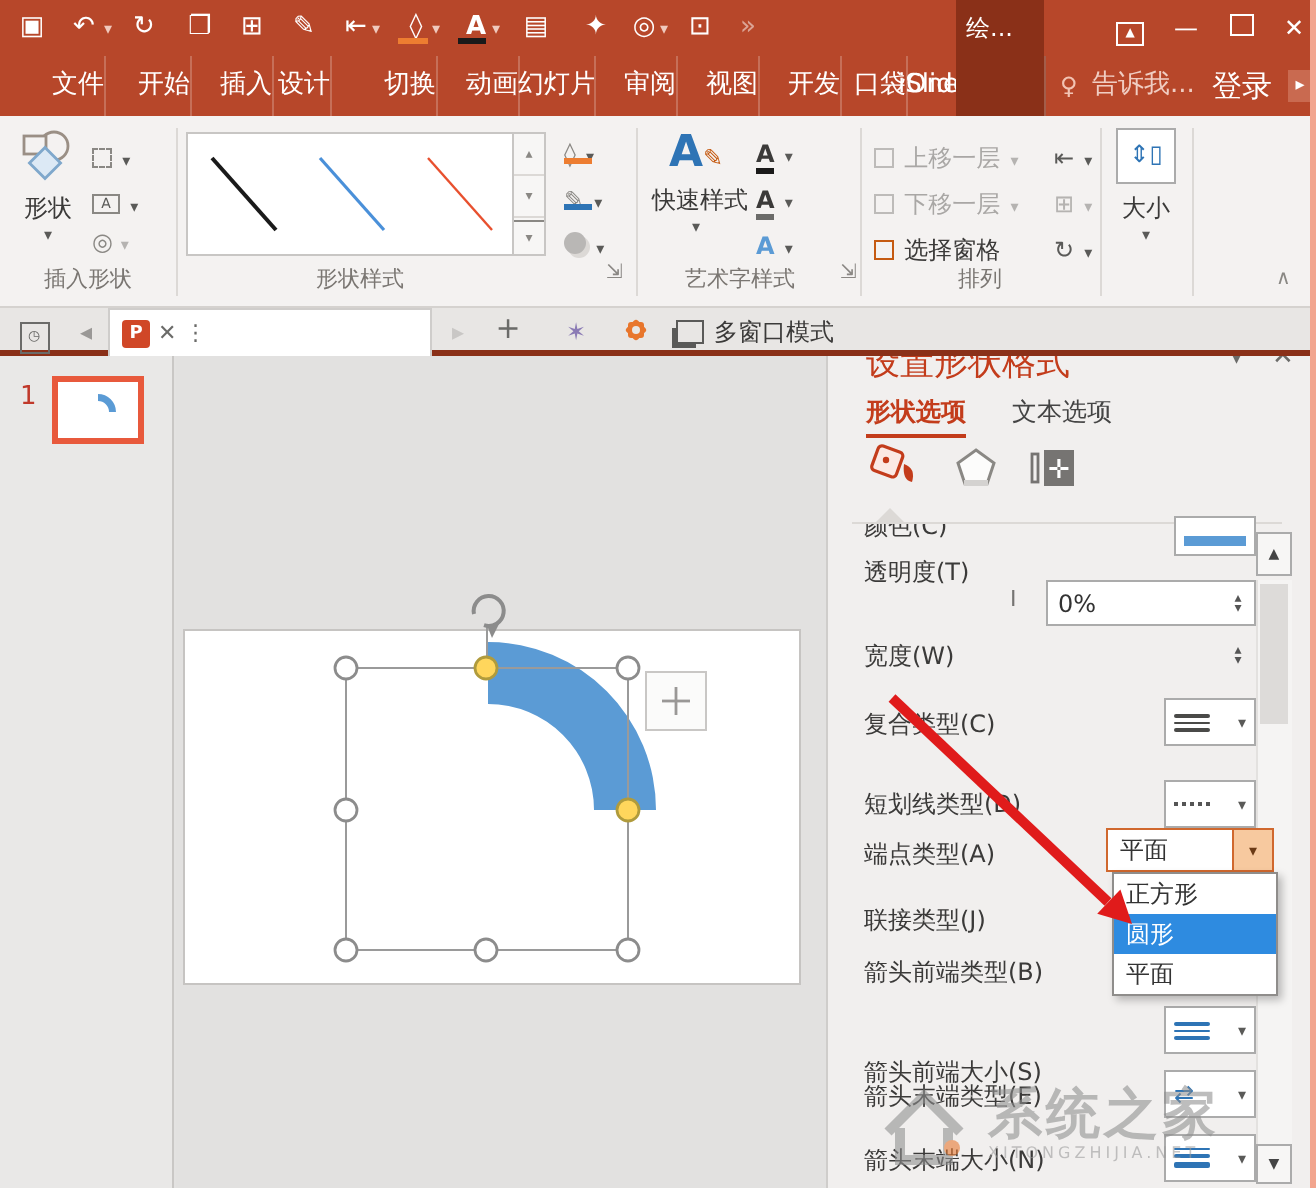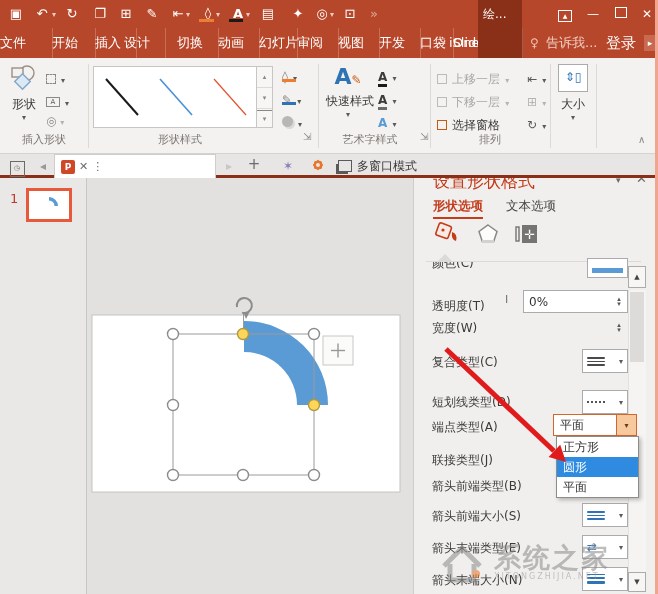--- a/index.html
+++ b/index.html
@@ -6,21 +6,21 @@
   #app{position:relative;width:658px;height:594px;overflow:hidden;
        font-family:"DejaVu Sans","Liberation Sans",sans-serif;background:#E3E2E1;
        -webkit-font-smoothing:antialiased}
   .abs{position:absolute;box-sizing:border-box}
   
   .titlebar{left:0;top:0;width:658px;height:28px;background:#B7472A;z-index:5}
   .tabrow{left:0;top:28px;width:658px;height:30px;background:#B7472A;z-index:5}
   .ctxband{left:478px;top:0;width:44px;height:58px;background:#8A3018;z-index:6}
   .qat-ic{position:absolute;color:#fff;font-size:13px;line-height:18px;text-align:center;width:20px;height:18px;top:5px}
   .qat-dd{position:absolute;color:#F0C9BD;font-size:8px;top:10px}
-  .tab{position:absolute;top:0;height:30px;line-height:30px;color:#fff;font-size:13px;text-align:left;
+  .tab{position:absolute;top:0;height:30px;line-height:30px;color:#fff;font-size:13px;text-align:right;
        white-space:nowrap;overflow:hidden;border-right:1px solid rgba(255,255,255,.22)}
   .winic{position:absolute;top:6px;color:#fff;font-size:12px;width:18px;text-align:center;line-height:16px}
   
   .ribbon{left:0;top:58px;width:658px;height:96px;background:#F4F2F1;border-bottom:1px solid #D5D2CF;z-index:4}
   .gsep{position:absolute;top:6px;width:1px;height:84px;background:#DCD9D6}
   .grp-lbl{position:absolute;color:#7A7672;font-size:11px;text-align:center;white-space:nowrap}
   .rlbl{font-size:12px;color:#3B3A39;white-space:nowrap}
   .rlbl.dis{color:#A9A7A5}
   .dd{color:#5A5A58;font-size:8px}
   .dd.dis{color:#B5B3B1}
@@ -355,21 +355,21 @@
 
   <div class="abs" style="left:413px;top:154px;width:245px;height:440px;z-index:10">
 
     <div style="position:absolute;left:19px;top:108px;width:90px;height:14px;overflow:hidden">
       <span class="field-lbl" style="top:-7px;left:0">颜色(C)</span>
     </div>
     <div style="position:absolute;left:174px;top:104px;width:41px;height:20px;background:#fff;border:1px solid #ABABAB;box-sizing:border-box">
       <div style="margin:9px 4px 0 4px;height:5px;background:#5B9BD5"></div>
     </div>
 
-    <span class="field-lbl" style="left:19px;top:144px">透明度(T)</span>
+    <span class="field-lbl" style="left:19px;top:124px">透明度(T)</span>
     <span style="position:absolute;left:92px;top:139px;color:#767472;font-size:11px">I</span>
     <div class="input" style="left:110px;top:136px;width:105px;height:23px">
       <span>0%</span>
     </div>
     <div class="spin" style="left:200px;top:138px;height:19px">
       <span>▴</span>
       <span>▾</span>
     </div>
 
     <span class="field-lbl" style="left:19px;top:166px">宽度(W)</span>
@@ -405,21 +405,21 @@
     <div class="list" style="left:143px;top:282px;width:81px">
       <div class="item">正方形</div>
       <div class="item sel">圆形</div>
       <div class="item">平面</div>
     </div>
 
     <span class="field-lbl" style="left:19px;top:298px">联接类型(J)</span>
 
     <span class="field-lbl" style="left:19px;top:324px">箭头前端类型(B)</span>
 
-    <span class="field-lbl" style="left:19px;top:354px">箭头前端大小(S)</span>
+    <span class="field-lbl" style="left:19px;top:374px">箭头前端大小(S)</span>
     <div class="ddbtn" style="left:169px;top:349px;width:46px;height:24px">
       <span class="bars" style="width:18px">
           <i style="background:#2E74B5"></i>
           <i style="background:#2E74B5;height:1px"></i>
           <i style="background:#2E74B5"></i>
         </span>
       <span class="dd">▾</span>
     </div>
 
     <span class="field-lbl" style="left:19px;top:386px">箭头末端类型(E)</span>

